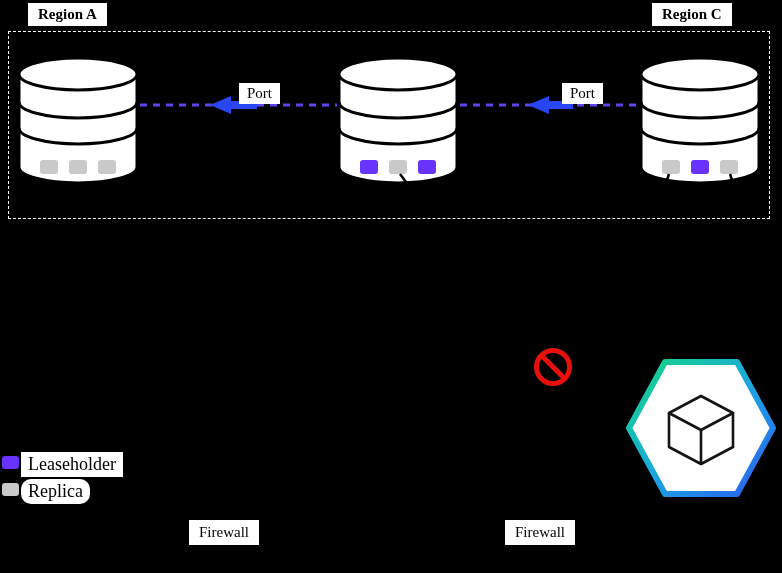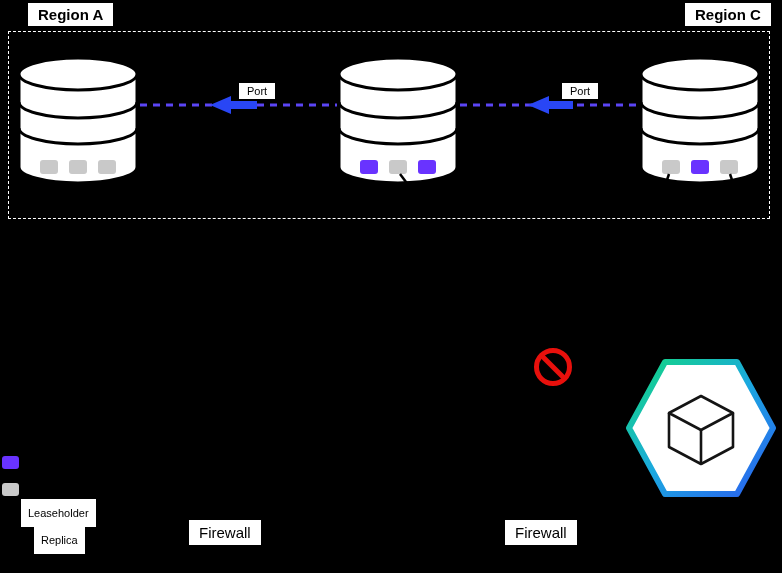--- a/index.html
+++ b/index.html
@@ -1,42 +1,42 @@
 <!DOCTYPE html>
 <html><head>
 <meta charset="utf-8">
 <style>
   html,body{margin:0;padding:0;background:#000;}
   #stage{
     position:relative;width:782px;height:573px;background:#000;
-    font-family:Liberation Sans, sans-serif;
+    font-family:Liberation Serif, serif;
     overflow:hidden;
   }
   .abs{position:absolute;}
   .labelbox{position:absolute;background:#fff;color:#000;white-space:nowrap;}
   .region-label{font-weight:bold;font-size:15px;padding:3px 10px;}
-  .port-label{font-size:11px;padding:2px 8px;}
+  .port-label{font-size:15px;padding:2px 8px;}
   .firewall-label{font-size:15px;padding:4px 10px;}
-  .legend-label{font-size:11px;padding:8px 7px;margin-top:47px;}
+  .legend-label{font-size:18px;padding:2px 7px;}
   .swatch{position:absolute;width:17px;height:13px;border-radius:3px;}
   .dashed-box{position:absolute;border:1px dashed #ffffff;}
   .cloud-label{
     position:absolute;color:#000;font-weight:bold;font-size:11px;
     text-align:center;line-height:1.15;width:96px;
   }
 </style>
 </head>
 <body>
 
 <div id="stage">
 
   <div class="dashed-box" style="left:8px;top:31px;width:760px;height:186px;"></div>
 
   <div class="labelbox region-label" style="left:28px;top:3px;">Region A</div>
-  <div class="labelbox region-label" style="left:685px;top:3px;">Region C</div>
+  <div class="labelbox region-label" style="left:652px;top:3px;">Region C</div>
 
   <svg class="abs" style="left:16px;top:56px;" width="124" height="132" viewBox="0 0 124 132">
     <path d="M3 18 V111 A59 16 0 0 0 121 111 V18" fill="#ffffff" stroke="#000" stroke-width="3"></path>
     <path d="M3 46 A59 16 0 0 0 121 46" fill="none" stroke="#000" stroke-width="3"></path>
     <path d="M3 72 A59 16 0 0 0 121 72" fill="none" stroke="#000" stroke-width="3"></path>
     <ellipse cx="62" cy="18" rx="59" ry="16" fill="#ffffff" stroke="#000" stroke-width="3"></ellipse>
     <rect x="24" y="104" width="18" height="14" rx="3" fill="#c9c9c9"></rect>
     <rect x="53" y="104" width="18" height="14" rx="3" fill="#c9c9c9"></rect>
     <rect x="82" y="104" width="18" height="14" rx="3" fill="#c9c9c9"></rect>
   </svg>
@@ -94,18 +94,18 @@
     <g fill="none" stroke="#141414" stroke-width="2.6" stroke-linejoin="round">
       <path d="M77 42 L109 59 L77 76 L45 59 Z"></path>
       <path d="M45 59 L45 93 L77 110 L77 76"></path>
       <path d="M109 59 L109 93 L77 110"></path>
     </g>
   </svg>
 
   <div class="swatch" style="left: 2px; top: 456px; background: rgb(105, 51, 255);"></div>
   <div class="labelbox legend-label" style="left:21px;top:452px;">Leaseholder</div>
   <div class="swatch" style="left: 2px; top: 483px; background: rgb(201, 201, 201);"></div>
-  <div class="labelbox legend-label" style="left:34px;top:479px;">Replica</div>
+  <div class="labelbox legend-label" style="left:21px;top:479px;border-radius:10px;">Replica</div>
 
   <div class="labelbox firewall-label" style="left:189px;top:520px;">Firewall</div>
   <div class="labelbox firewall-label" style="left:505px;top:520px;">Firewall</div>
 
 </div>
 
 </body></html>

